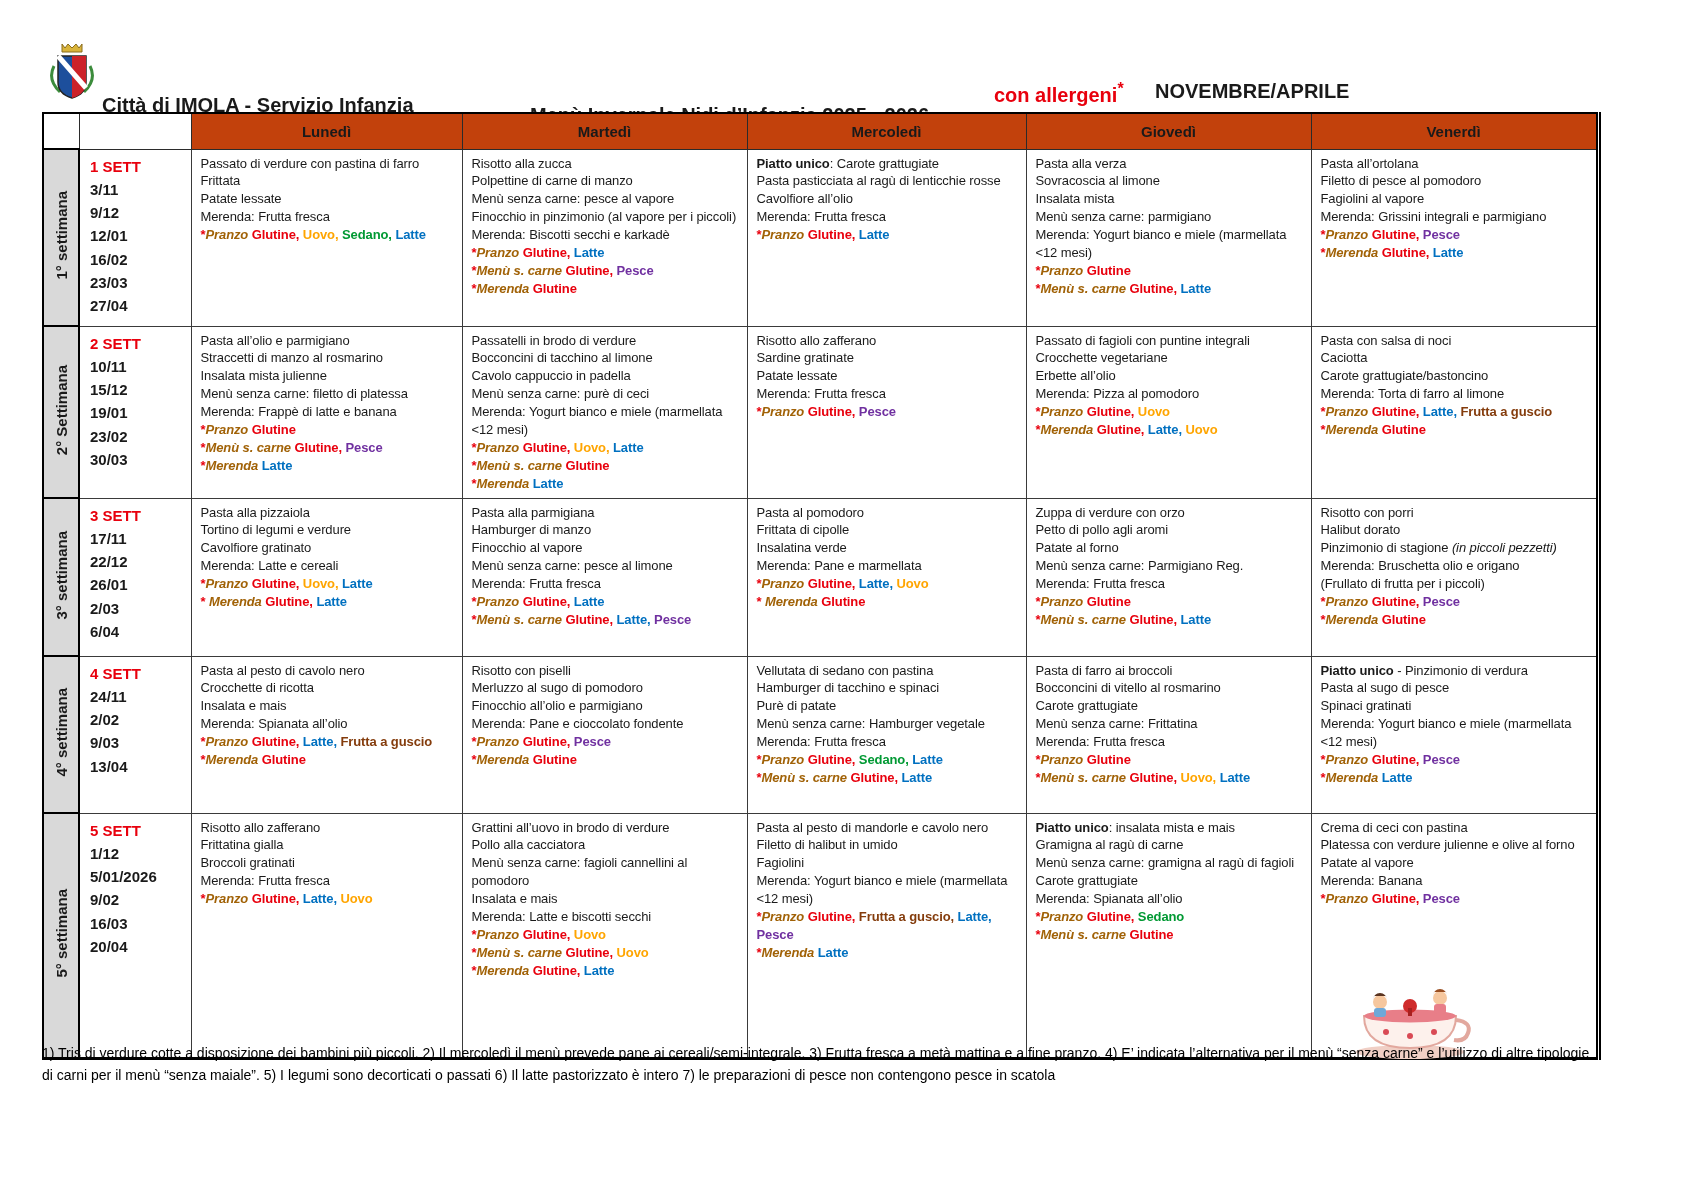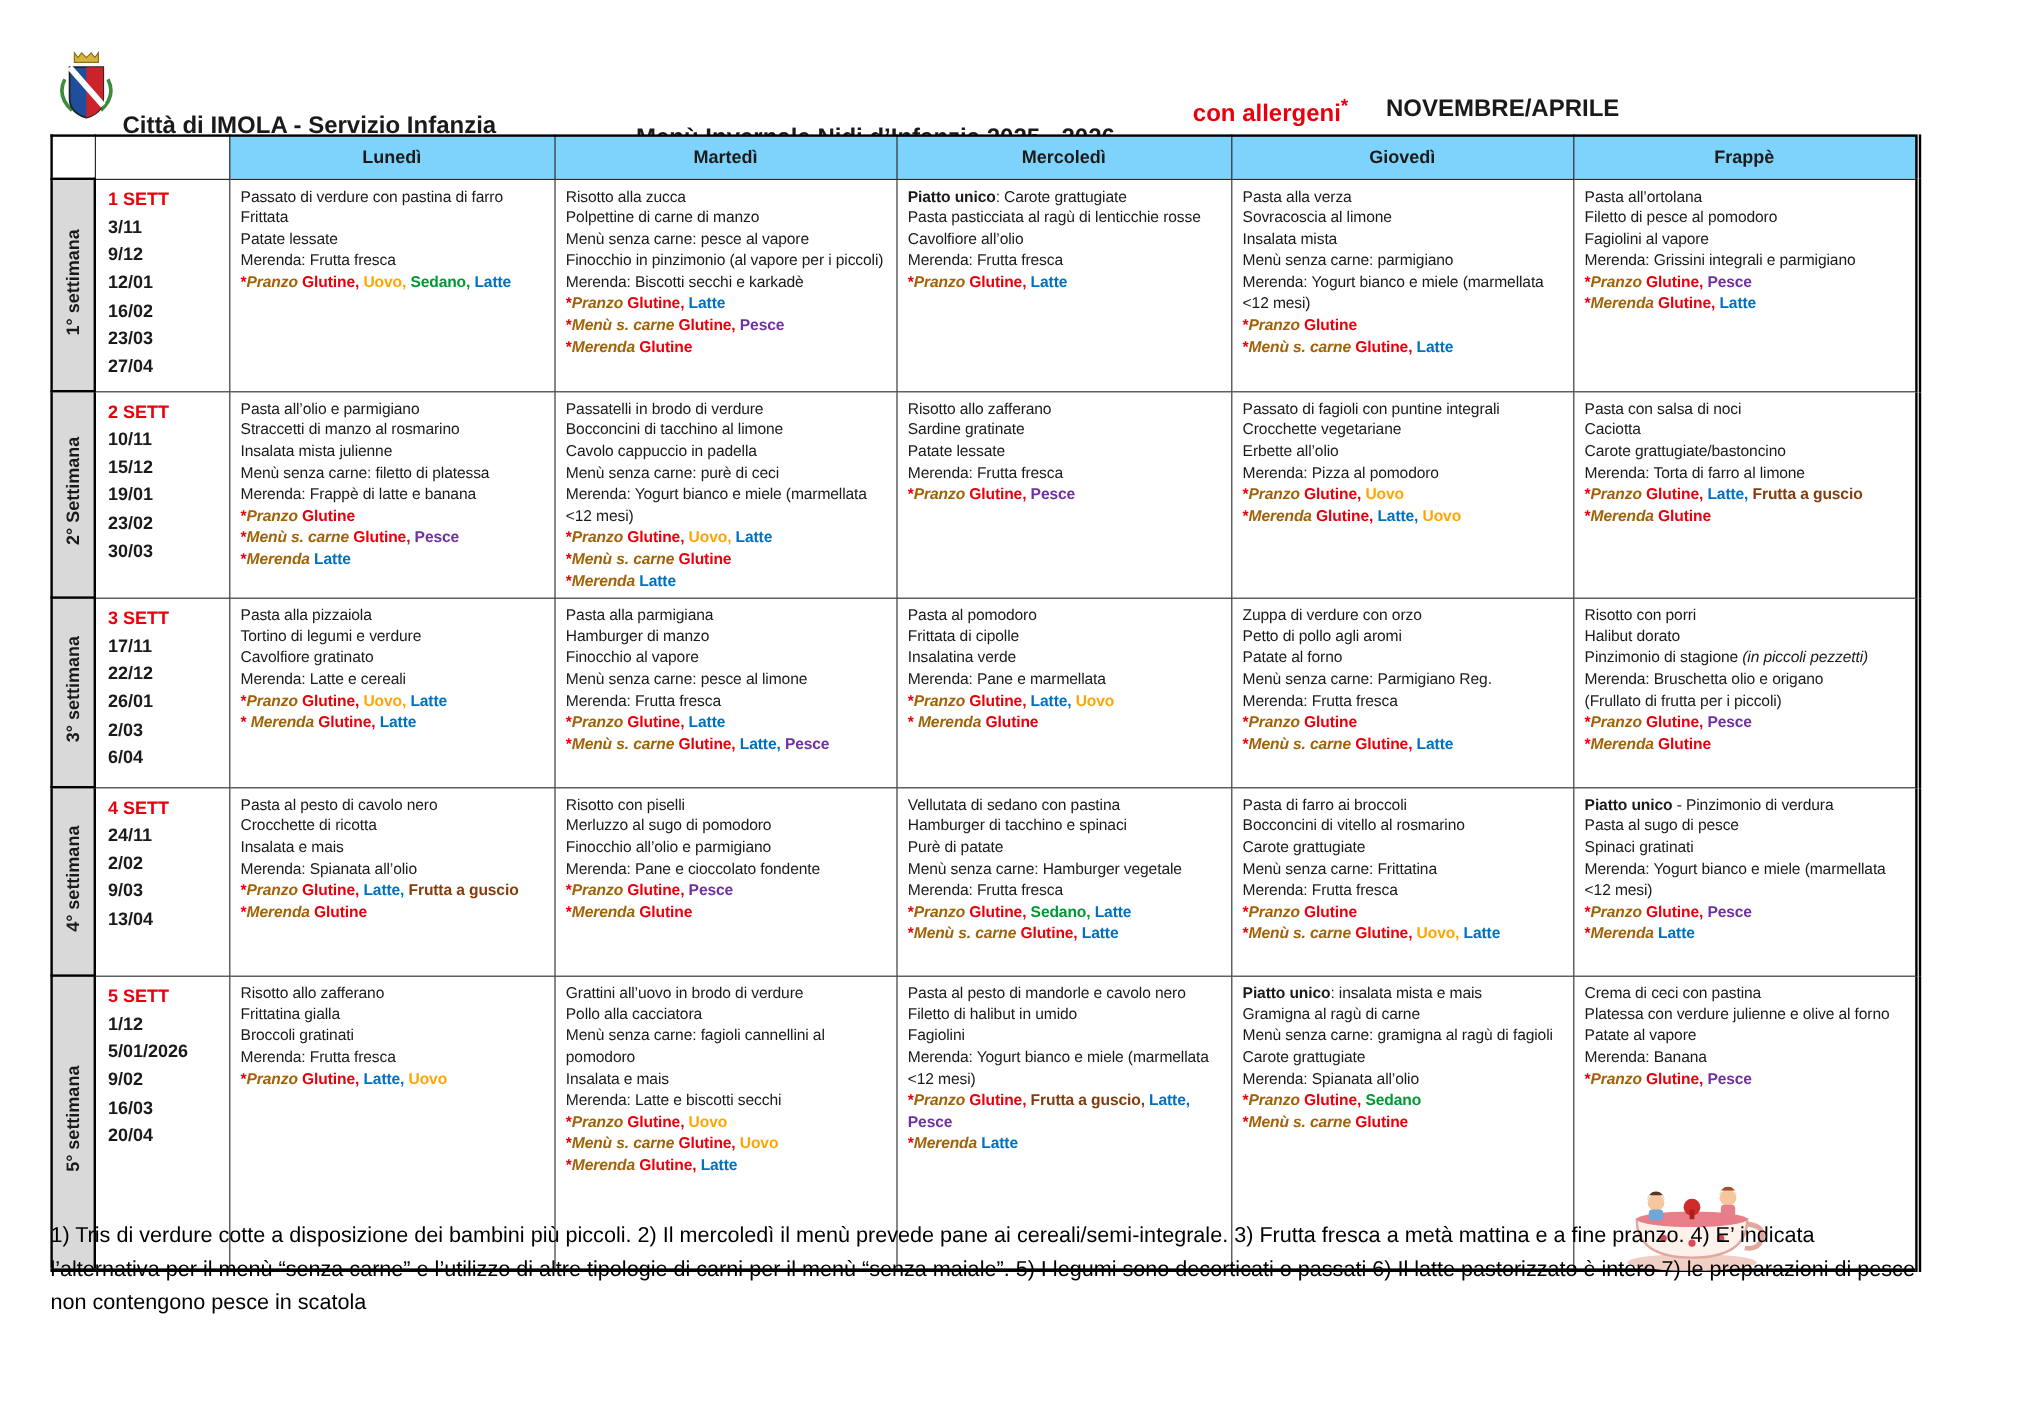--- a/index.html
+++ b/index.html
@@ -23,21 +23,21 @@
   
   table.menu{
     position:absolute; left:42px; top:112px; width:1555px;
     border-collapse:collapse; table-layout:fixed;
     border:2.5px solid #000;
     border-right:5px double #000;
     border-bottom:3px solid #000;
   }
   thead th, thead td{border:1.5px solid #2b2b2b;}
   thead tr{height:36px;}
-  thead th{font-size:15px; font-weight:bold; text-align:center; vertical-align:middle; background:#7dd3fc;}
+  thead th{font-size:15px; font-weight:bold; text-align:center; vertical-align:middle; background:#c2410c;}
   td{border:1px solid #3a3a3a; vertical-align:top; background:#fff;}
   #weeks-body tr:nth-child(1){height:177px;}
   #weeks-body tr:nth-child(2){height:172px;}
   #weeks-body tr:nth-child(3){height:158px;}
   #weeks-body tr:nth-child(4){height:157px;}
   #weeks-body tr:nth-child(5){height:245px;}
   .side-cell{
     background:var(--grey); border:2.5px solid #000;
     text-align:center; vertical-align:middle; padding:0;
   }
@@ -58,22 +58,22 @@
   .sal{font-weight:bold; font-style:italic; color:#a16207;}
   .sast{font-weight:bold; color:var(--red);}
   .aG{font-weight:bold; color:var(--red);}
   .aU{font-weight:bold; color:var(--uovo);}
   .aS{font-weight:bold; color:var(--sedano);}
   .aL{font-weight:bold; color:var(--latte);}
   .aP{font-weight:bold; color:var(--pesce);}
   .aF{font-weight:bold; color:var(--frutta);}
   
   .footer{
-    position:absolute; left:42px; top:1016px; width:1562px;
-    font-size:18px; line-height:1.55; color:#000;
+    position:absolute; left:42px; top:1043px; width:1562px;
+    font-size:14px; line-height:1.55; color:#000;
   }
   .teacup{position:absolute; left:1352px; top:986px; width:130px; height:74px;}
 </style>
 </head>
 <body>
 
 <div>
   <div class="logo">
     <svg width="52" height="64" viewBox="0 0 52 64" aria-hidden="true">
 
@@ -104,21 +104,21 @@
       <col style="width:287px">
   </colgroup>
   <thead>
     <tr>
       <td></td>
       <td></td>
       <th>Lunedì</th>
       <th>Martedì</th>
       <th>Mercoledì</th>
       <th>Giovedì</th>
-      <th class="last">Frappè</th>
+      <th class="last">Venerdì</th>
     </tr>
   </thead>
   <tbody id="weeks-body">
       <tr>
         <td class="side-cell"><span class="vtext">1° settimana</span></td>
         <td class="week-cell">
           <div class="week-num">1 SETT</div>
           <div class="week-date">3/11</div>
           <div class="week-date">9/12</div>
           <div class="week-date">12/01</div>

